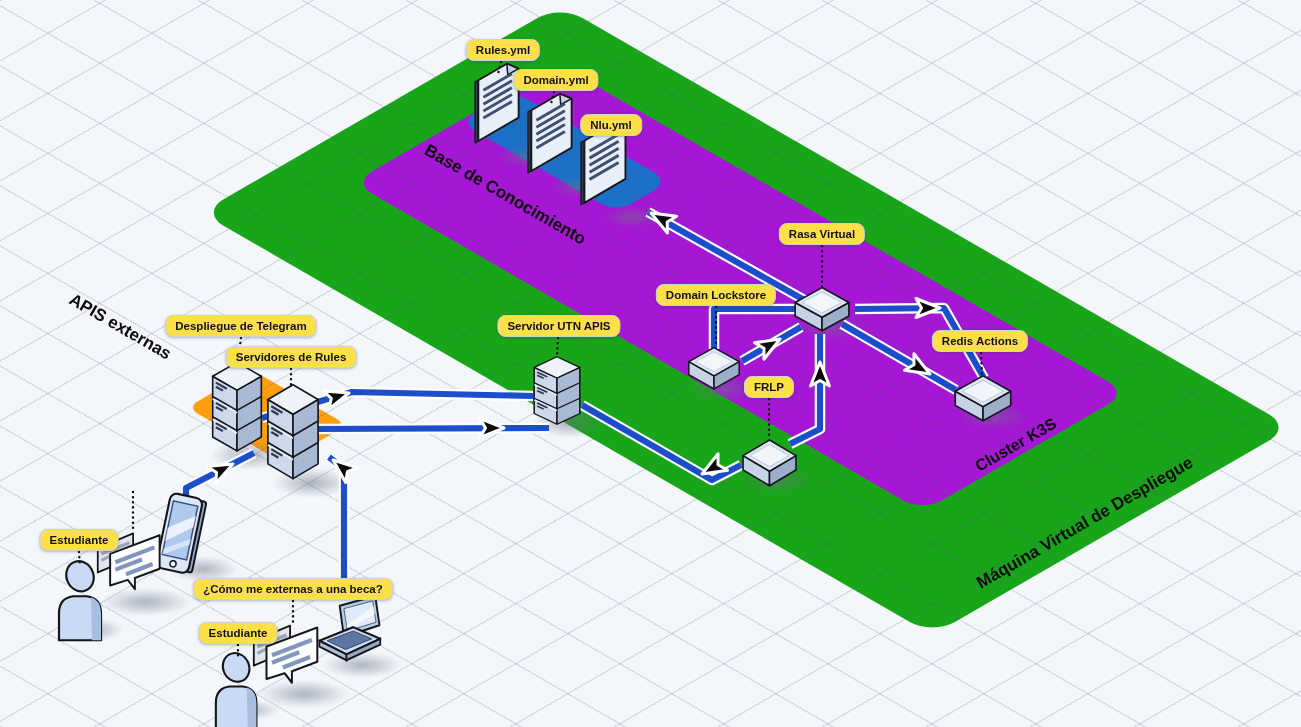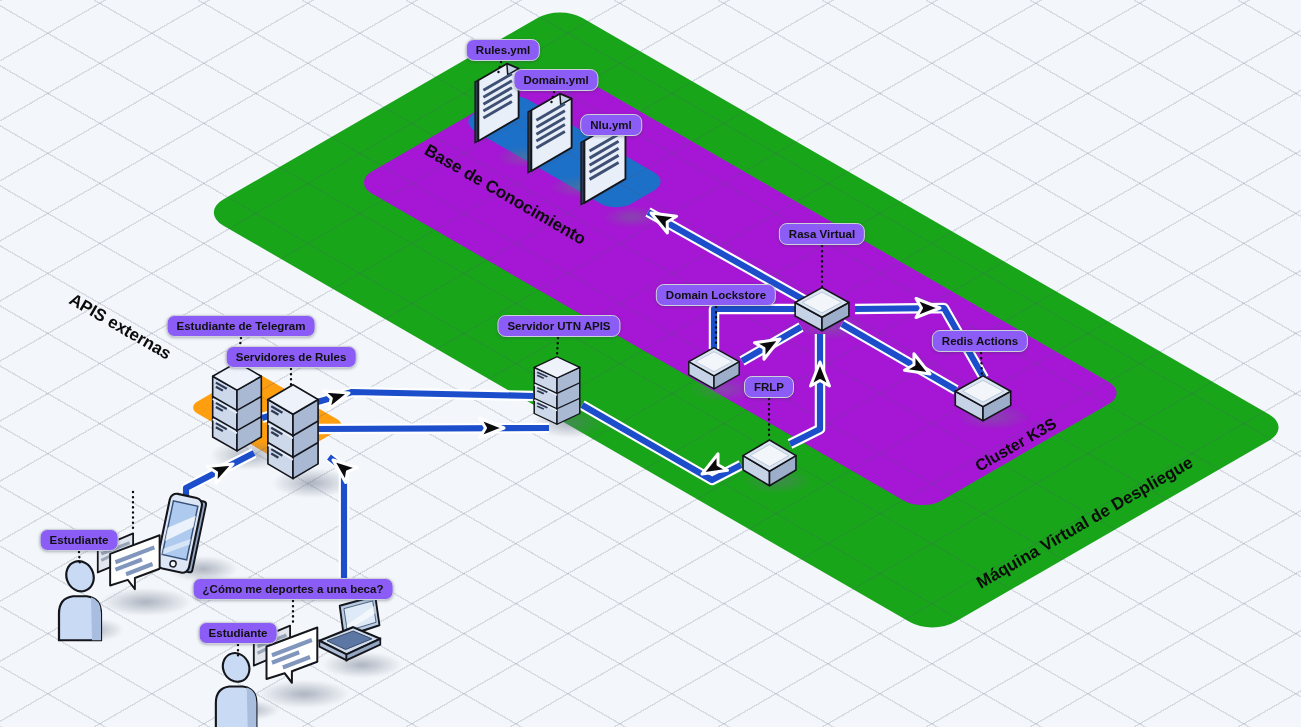--- a/index.html
+++ b/index.html
@@ -39,21 +39,21 @@
   #dots.overlay{z-index:7;}
   .casing{fill:none;stroke:#ffffff;stroke-width:10.5;stroke-linejoin:round;}
   .core{fill:none;stroke:#1c4ecc;stroke-width:6.2;stroke-linejoin:round;}
   .ah{fill:#0b0b0e;stroke:#ffffff;stroke-width:3;stroke-linejoin:round;}
   .dotted{fill:none;stroke:#0c0c0c;stroke-width:2.4;stroke-dasharray:0.1 5;stroke-linecap:round;}
   
   .icon{position:absolute;z-index:6;overflow:visible;}
   
   .label{
     position:absolute;z-index:8;transform:translate(-50%,-50%);
-    background:#8b5cf6;border:1px solid #cdd1d8;border-radius:8px;
+    background:#fde047;border:1px solid #cdd1d8;border-radius:8px;
     box-shadow:0 1px 3px rgba(50,60,80,0.35);
     padding:4px 9px;font-size:11.5px;font-weight:700;color:#101010;white-space:nowrap;
   }
 </style>
 </head>
 <body>
 
 <div id="canvas">
 
   <div class="zone zone-green"></div>
@@ -289,24 +289,24 @@
     <path class="dotted" d="M981,353 L982,376"></path>
     <path class="dotted" d="M133,492 L133,532"></path>
     <path class="dotted" d="M79,552 L80,567"></path>
     <path class="dotted" d="M293,601 L293,624"></path>
     <path class="dotted" d="M238,645 L238,658"></path>
   </svg>
 
   <div class="label" style="left:503px;top:50px">Rules.yml</div>
   <div class="label" style="left:556px;top:80px">Domain.yml</div>
   <div class="label" style="left:611px;top:125px">Nlu.yml</div>
-  <div class="label" style="left:241px;top:326px">Estudiante de Telegram</div>
+  <div class="label" style="left:241px;top:326px">Despliegue de Telegram</div>
   <div class="label" style="left:291px;top:357px">Servidores de Rules</div>
   <div class="label" style="left:559px;top:326px">Servidor UTN APIS</div>
   <div class="label" style="left:716px;top:295px">Domain Lockstore</div>
   <div class="label" style="left:822px;top:234px">Rasa Virtual</div>
   <div class="label" style="left:769px;top:387px">FRLP</div>
   <div class="label" style="left:980px;top:341px">Redis Actions</div>
   <div class="label" style="left:79px;top:540px">Estudiante</div>
-  <div class="label" style="left:293px;top:589px">¿Cómo me deportes a una beca?</div>
+  <div class="label" style="left:293px;top:589px">¿Cómo me externas a una beca?</div>
   <div class="label" style="left:238px;top:633px">Estudiante</div>
 
 </div>
 
 </body></html>

